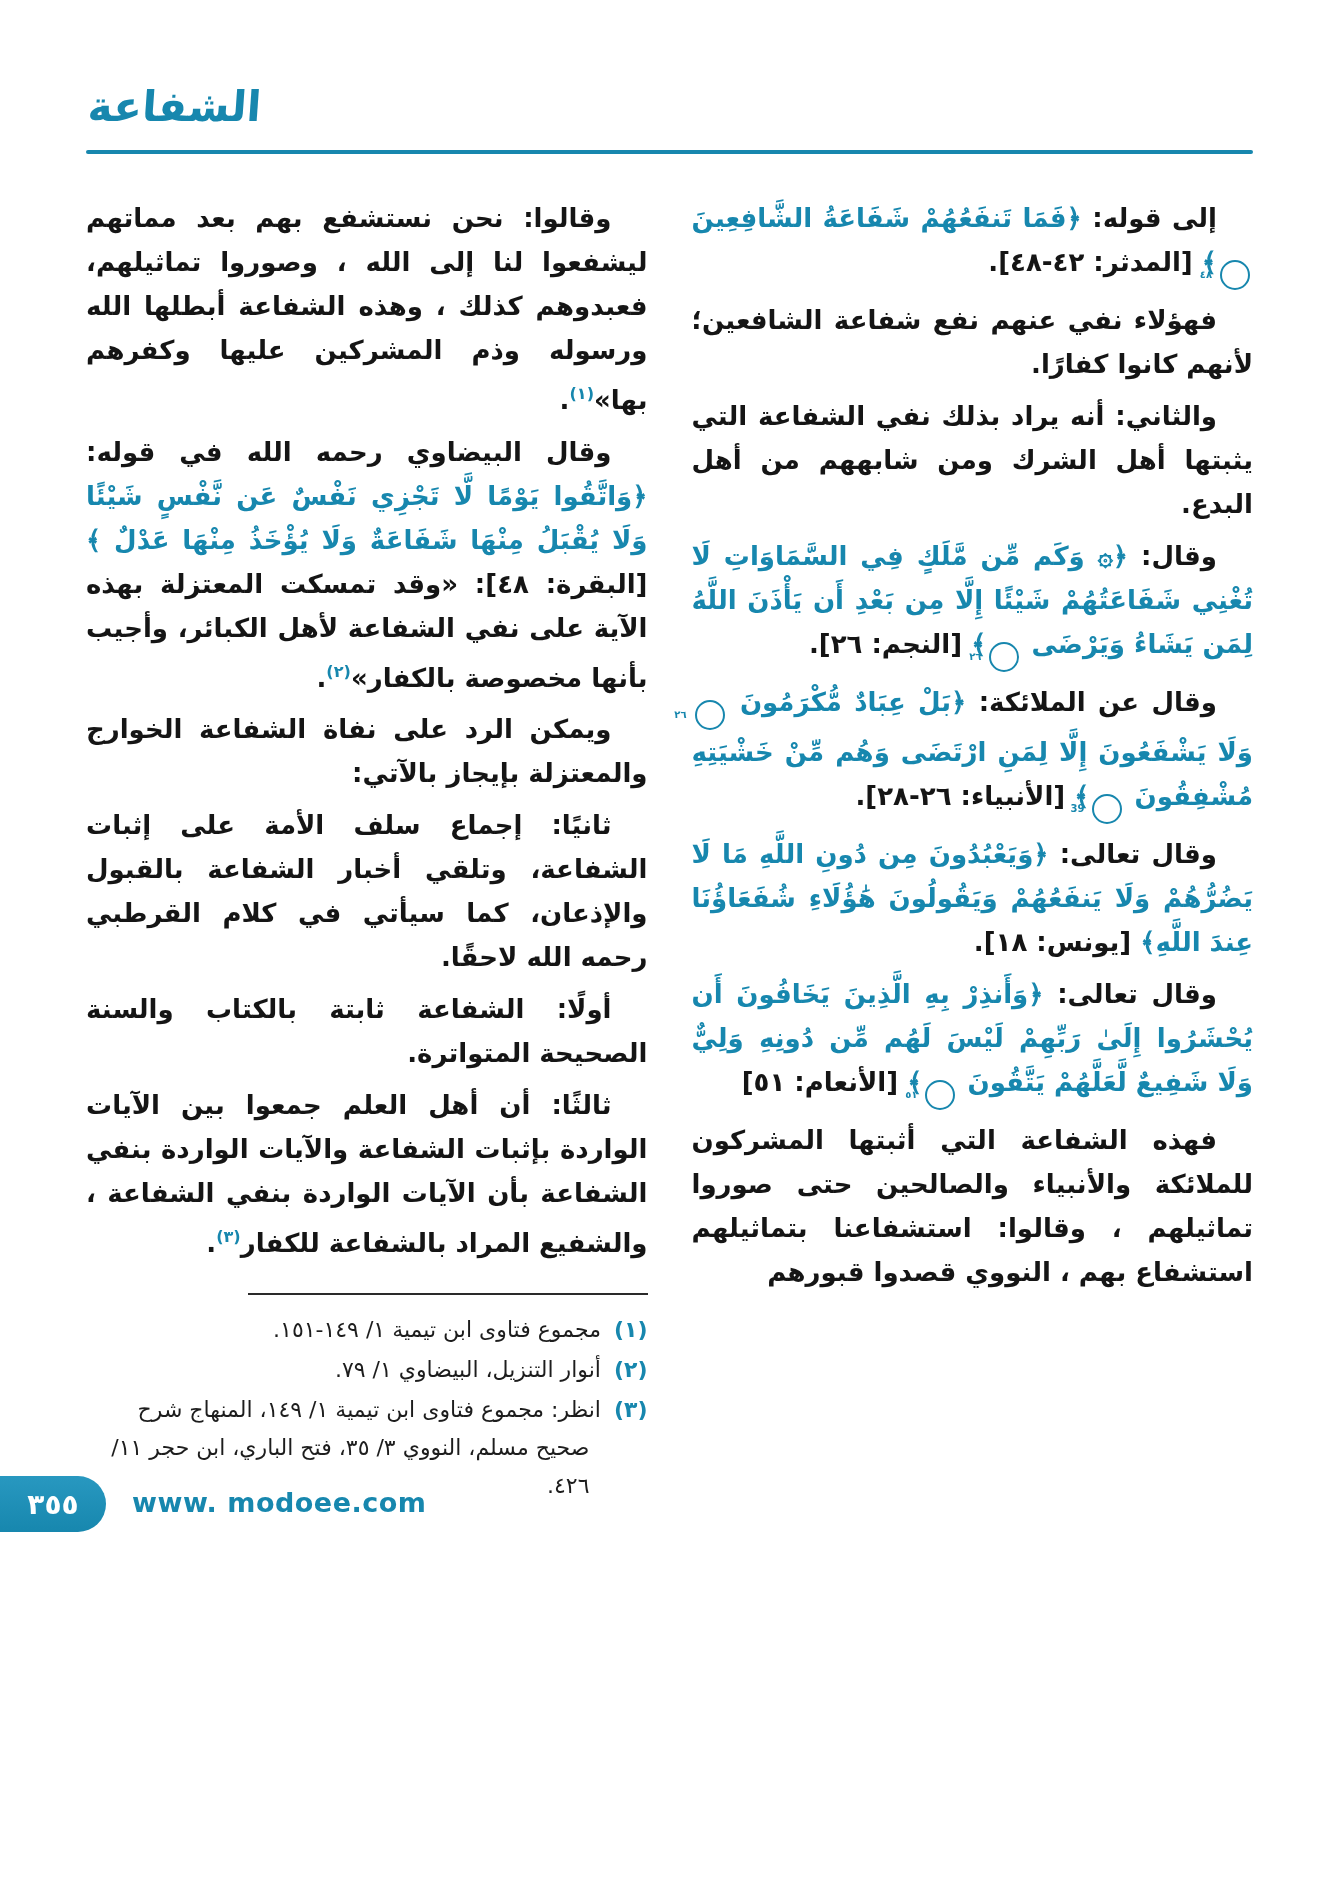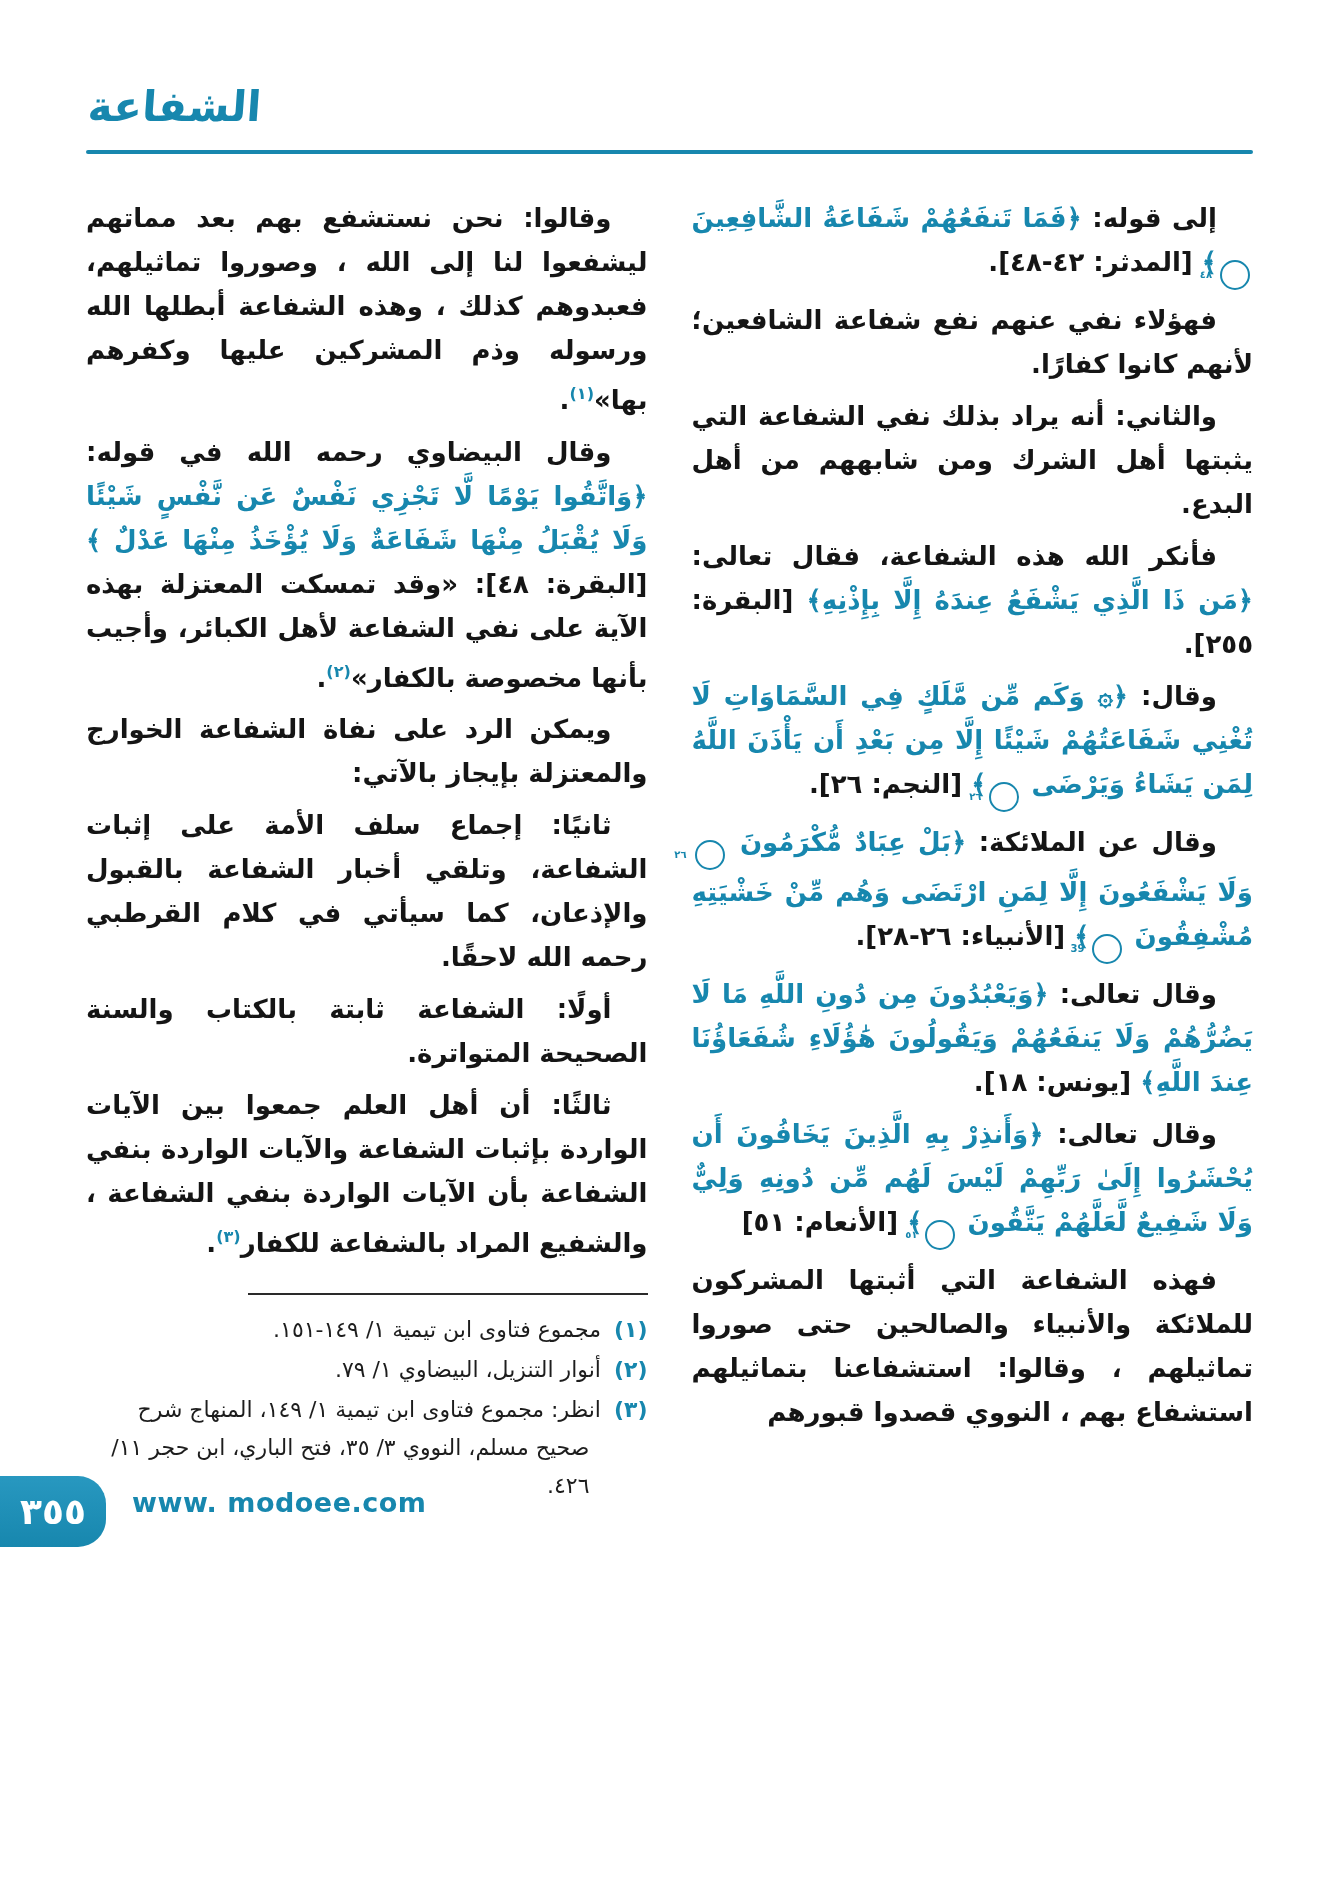--- a/index.html
+++ b/index.html
@@ -102,28 +102,28 @@
     text-indent:-58px;
     margin-bottom:2px;
   }
   .fn-num{color:var(--accent);font-weight:700;margin-left:6px;}
   
   .page-pill{
     position:absolute;
     left:0;
     top:1476px;
     width:106px;
-    height:71px;
+    height:56px;
     background:linear-gradient(180deg, var(--pill), var(--accent));
     border-radius:0 28px 28px 0;
     color:#ffffff;
     display:flex;
     align-items:center;
     justify-content:center;
-    font-size:36px;
+    font-size:28px;
     font-weight:700;
   }
   .website{
     position:absolute;
     left:132px;
     top:1487px;
     direction:ltr;
     color:var(--accent);
     font-size:27px;
     font-weight:700;
@@ -137,21 +137,20 @@
 
   <div class="header-title">الشفاعة</div>
   <div class="header-rule"></div>
 
   <main class="content">
     <section class="col">
       <div>
           <p class="para"><span class="seg-t">إلى قوله: </span><span class="seg-q">﴿فَمَا تَنفَعُهُمْ شَفَاعَةُ الشَّافِعِينَ </span><span class="aya-marker">٤٨</span><span class="seg-q">﴾</span><span class="seg-t"> [المدثر: ٤٢-٤٨].</span></p>
           <p class="para"><span class="seg-t">فهؤلاء نفي عنهم نفع شفاعة الشافعين؛ لأنهم كانوا كفارًا.</span></p>
           <p class="para"><span class="seg-b">والثاني:</span><span class="seg-t"> أنه يراد بذلك نفي الشفاعة التي يثبتها أهل الشرك ومن شابههم من أهل البدع.</span></p>
-          <p class="para"><span class="seg-t">فأنكر الله هذه الشفاعة، فقال تعالى: </span><span class="seg-q">﴿مَن ذَا الَّذِي يَشْفَعُ عِندَهُ إِلَّا بِإِذْنِهِ﴾</span><span class="seg-t"> [البقرة: ٢٥٥].</span></p>
           <p class="para"><span class="seg-t">وقال: </span><span class="seg-q">﴿۞ وَكَم مِّن مَّلَكٍ فِي السَّمَاوَاتِ لَا تُغْنِي شَفَاعَتُهُمْ شَيْئًا إِلَّا مِن بَعْدِ أَن يَأْذَنَ اللَّهُ لِمَن يَشَاءُ وَيَرْضَى </span><span class="aya-marker">٢٦</span><span class="seg-q">﴾</span><span class="seg-t"> [النجم: ٢٦].</span></p>
           <p class="para"><span class="seg-t">وقال عن الملائكة: </span><span class="seg-q">﴿بَلْ عِبَادٌ مُّكْرَمُونَ </span><span class="aya-marker">٢٦</span><span class="seg-q"> وَلَا يَشْفَعُونَ إِلَّا لِمَنِ ارْتَضَى وَهُم مِّنْ خَشْيَتِهِ مُشْفِقُونَ </span><span class="aya-marker">39</span><span class="seg-q">﴾</span><span class="seg-t"> [الأنبياء: ٢٦-٢٨].</span></p>
           <p class="para"><span class="seg-t">وقال تعالى: </span><span class="seg-q">﴿وَيَعْبُدُونَ مِن دُونِ اللَّهِ مَا لَا يَضُرُّهُمْ وَلَا يَنفَعُهُمْ وَيَقُولُونَ هَٰؤُلَاءِ شُفَعَاؤُنَا عِندَ اللَّهِ﴾</span><span class="seg-t"> [يونس: ١٨].</span></p>
           <p class="para"><span class="seg-t">وقال تعالى: </span><span class="seg-q">﴿وَأَنذِرْ بِهِ الَّذِينَ يَخَافُونَ أَن يُحْشَرُوا إِلَىٰ رَبِّهِمْ لَيْسَ لَهُم مِّن دُونِهِ وَلِيٌّ وَلَا شَفِيعٌ لَّعَلَّهُمْ يَتَّقُونَ </span><span class="aya-marker">٥١</span><span class="seg-q">﴾</span><span class="seg-t"> [الأنعام: ٥١]</span></p>
           <p class="para"><span class="seg-t">فهذه الشفاعة التي أثبتها المشركون للملائكة والأنبياء والصالحين حتى صوروا تماثيلهم ، وقالوا: استشفاعنا بتماثيلهم استشفاع بهم ، النووي قصدوا قبورهم</span></p>
         </div>
     </section>
 
     <section class="col">
       <div>

